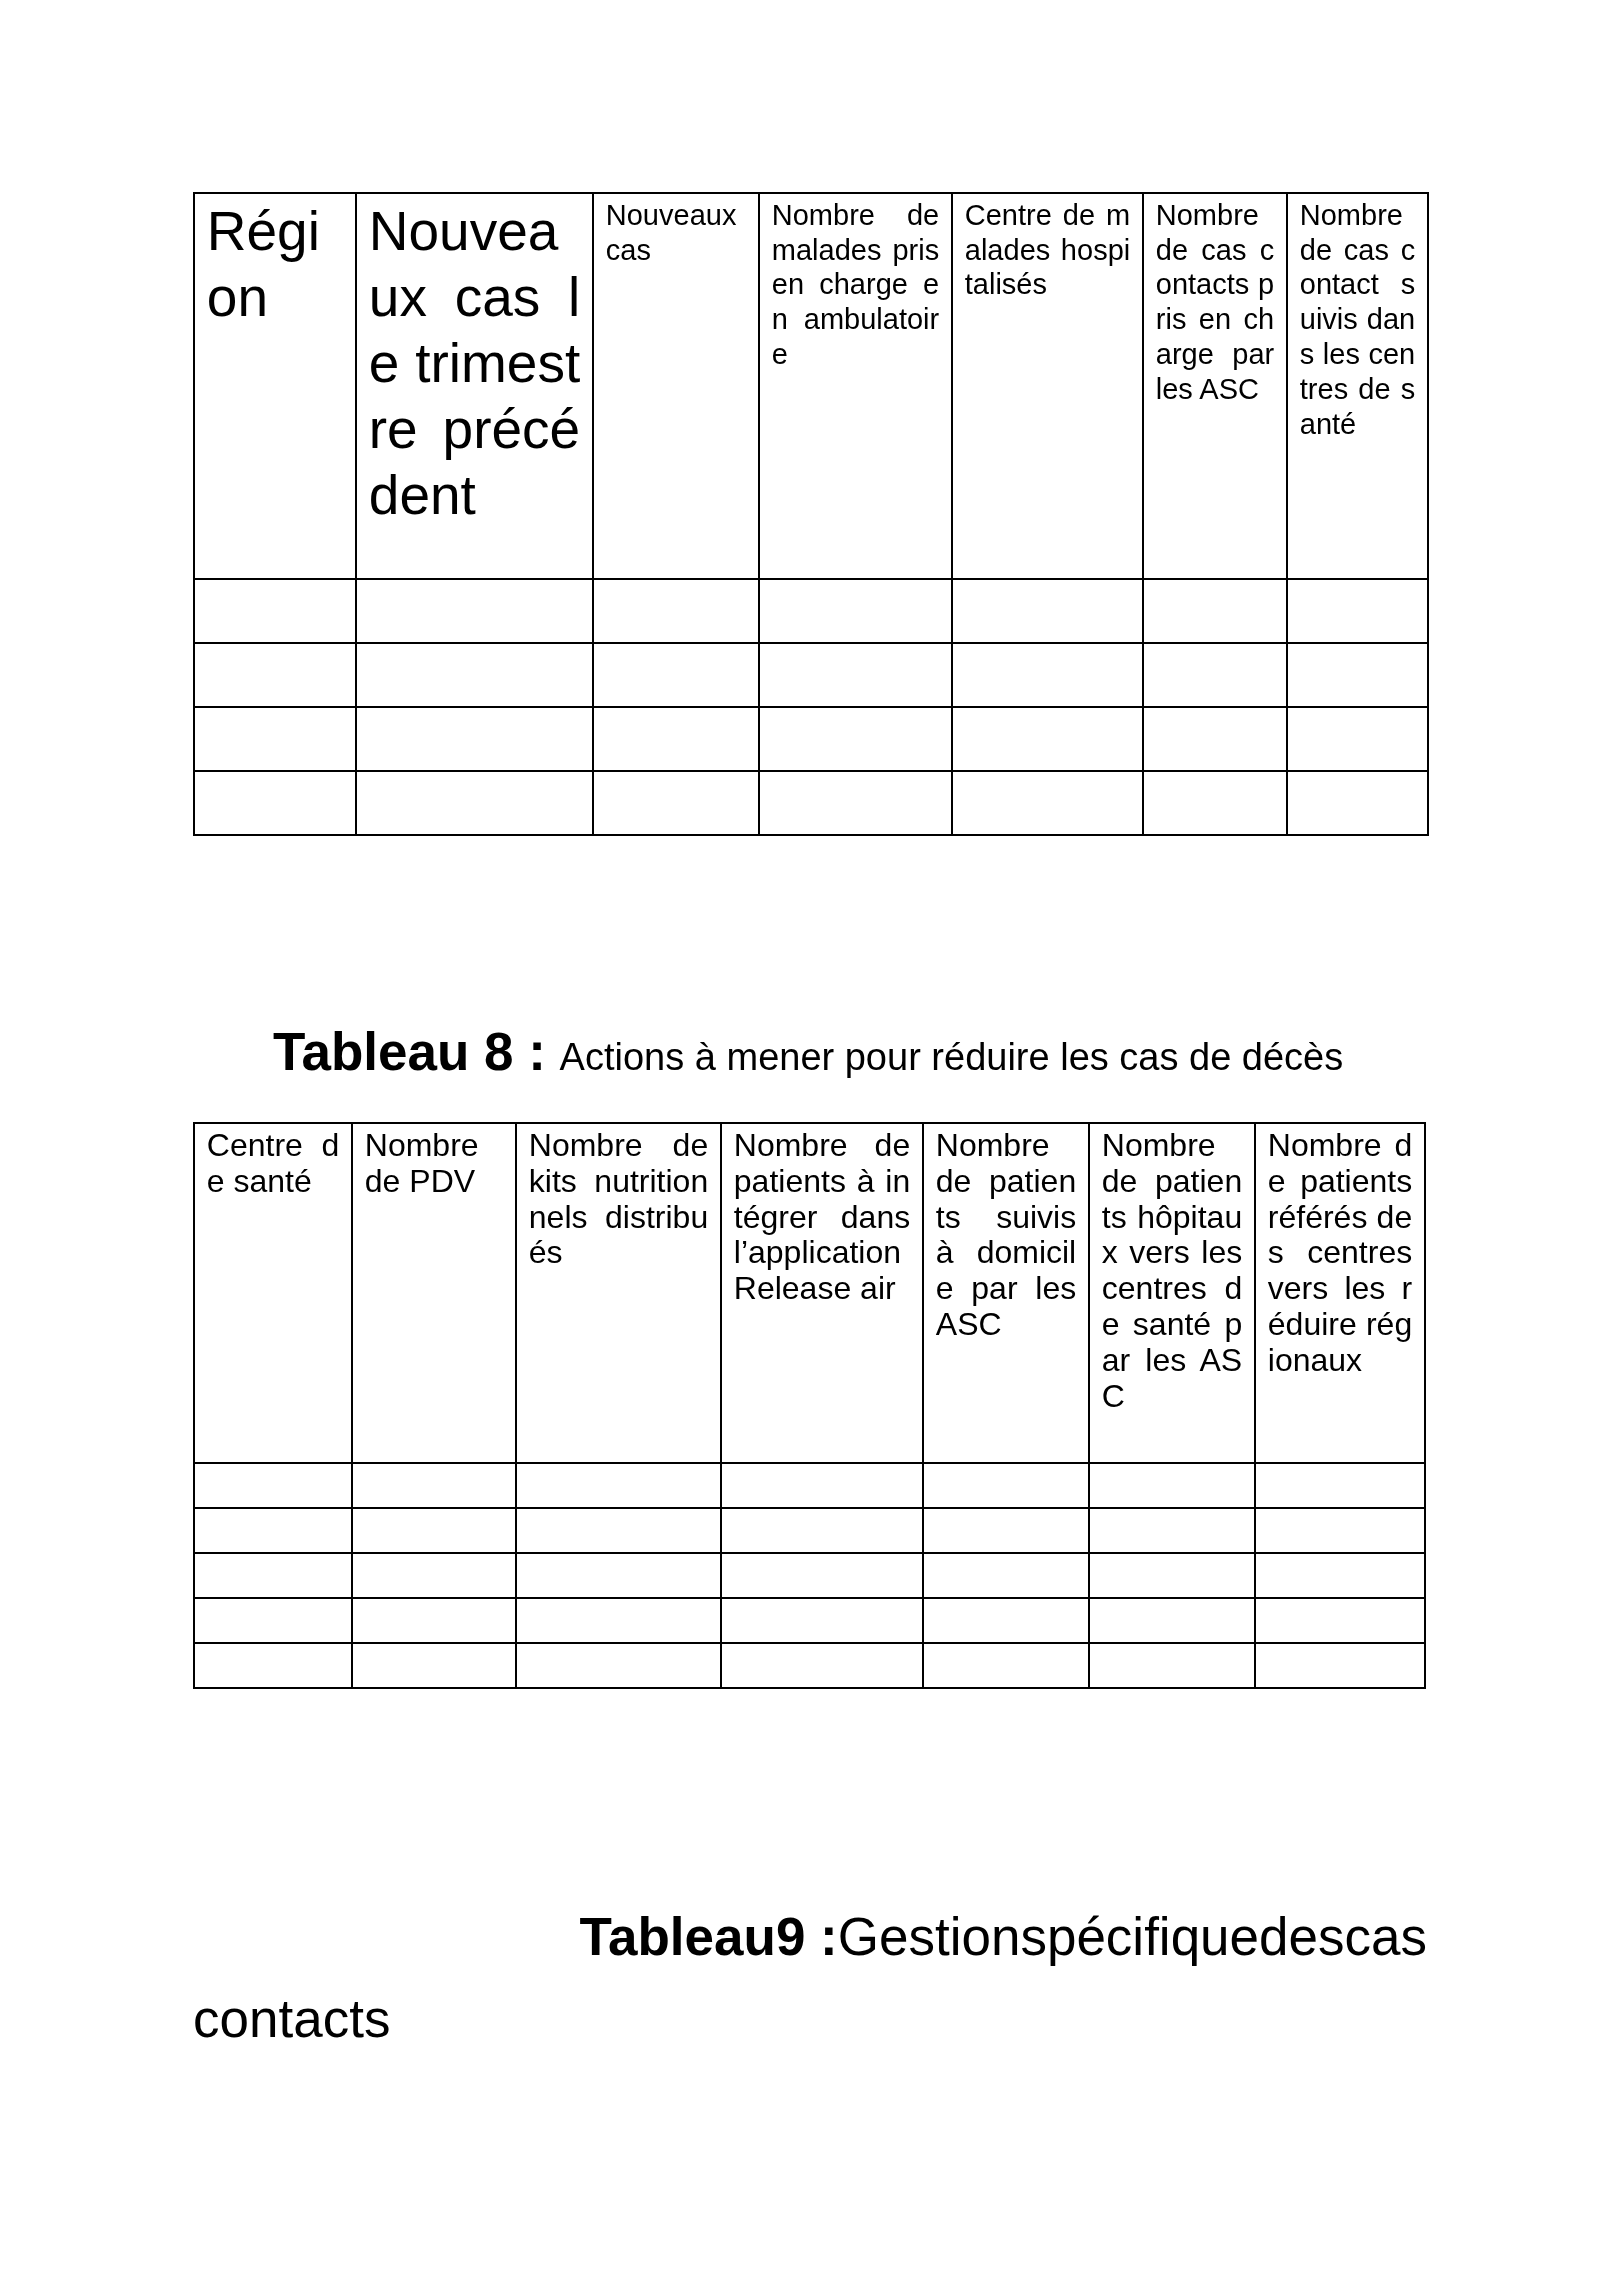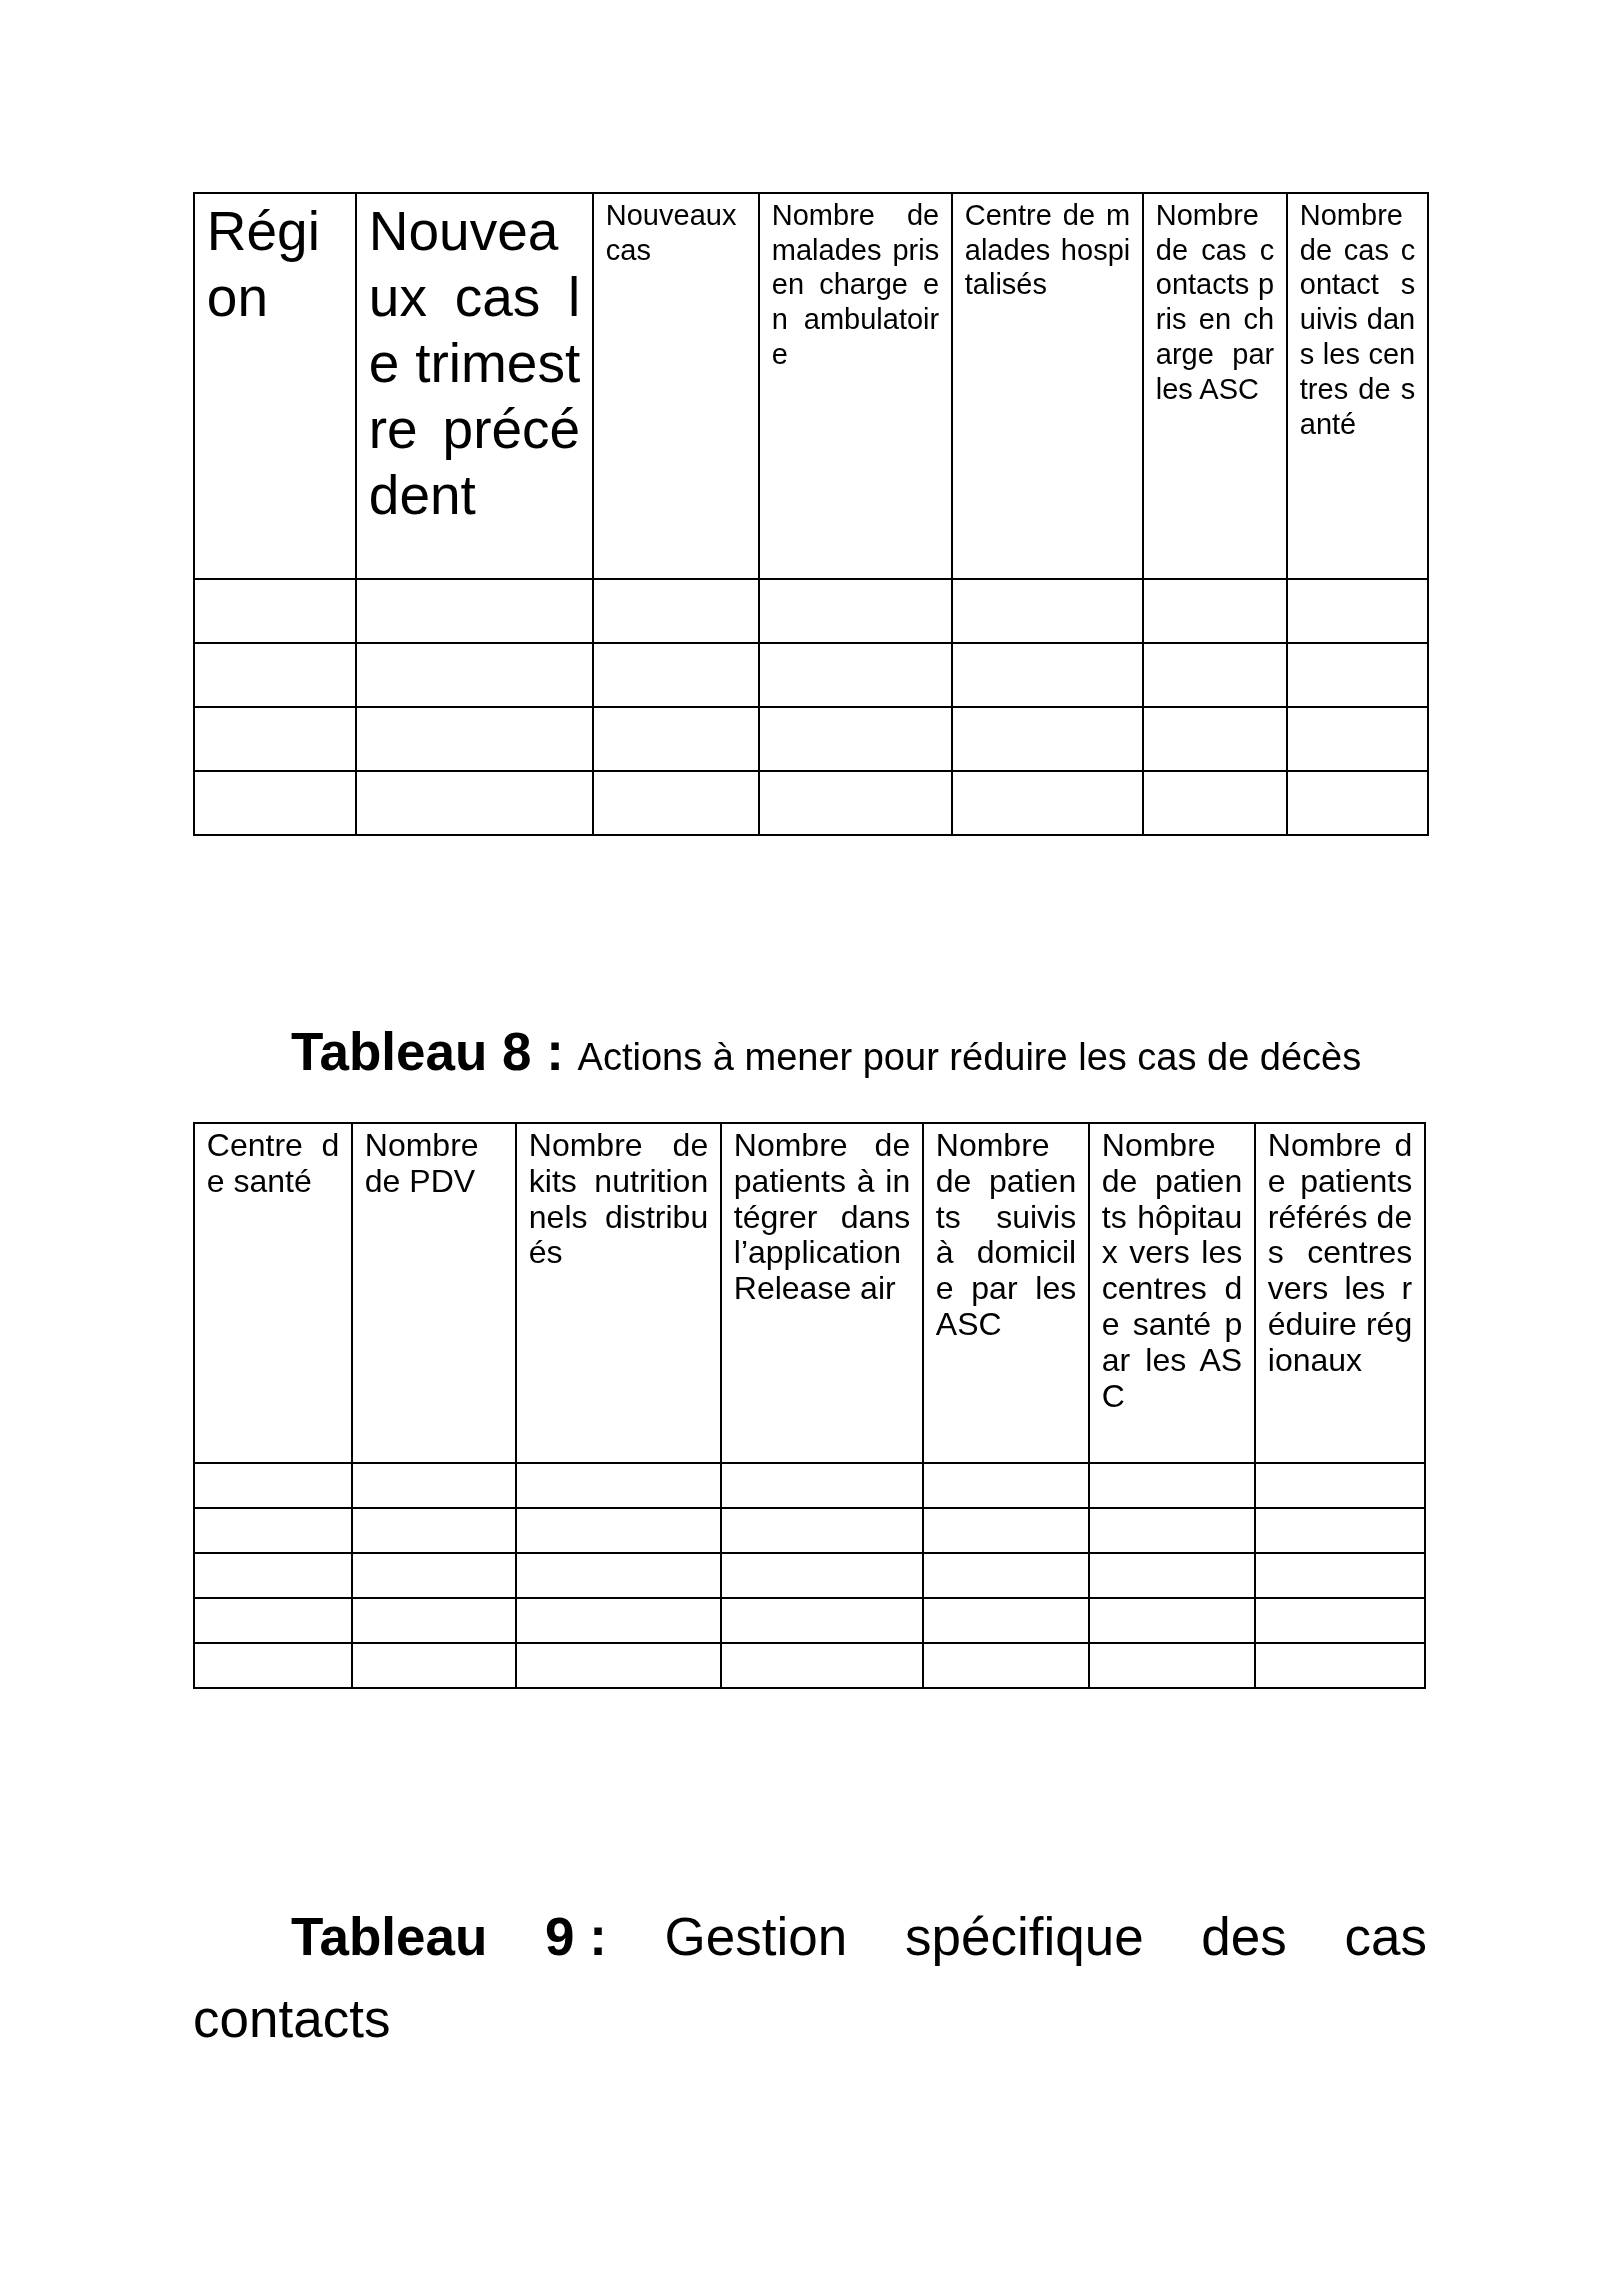--- a/index.html
+++ b/index.html
@@ -28,21 +28,21 @@
   }
   
   .table-epi { left: 193px; top: 192px; width: 1234px; }
   .table-epi td.big   { font-size: 55px; line-height: 1.2; }
   .table-epi td.small { font-size: 29px; line-height: 1.2; }
   .table-epi tr.header-row   { height: 386px; }
   .table-epi tr.empty-row    { height: 64px; }
   
   .caption-8 {
     position: absolute;
-    left: 193px; top: 1021px; width: 1234px;
+    left: 175px; top: 1021px; width: 1234px;
     padding-left: 98px;
     font-size: 38px;
     white-space: nowrap;
   }
   .caption-8 .cap-label {
     font-weight: bold;
     font-size: 53px;
     margin-right: 13.7px;
   }
   
@@ -51,21 +51,21 @@
   .table-act tr.header-row { height: 340px; }
   .table-act tr.empty-row  { height: 45px; }
   
   .caption-9 {
     position: absolute;
     left: 193px; top: 1906px; width: 1234px;
     font-size: 53px;
   }
   .caption-9 .line1 {
     display: flex;
-    justify-content: space-between;
+    justify-content: flex-end;
     padding-left: 98px;
   }
   .caption-9 .bold { font-weight: bold; }
   .caption-9 .line2 { margin-top: 21px; }
 </style>
 </head>
 <body>
 
 <div class="page">
 

